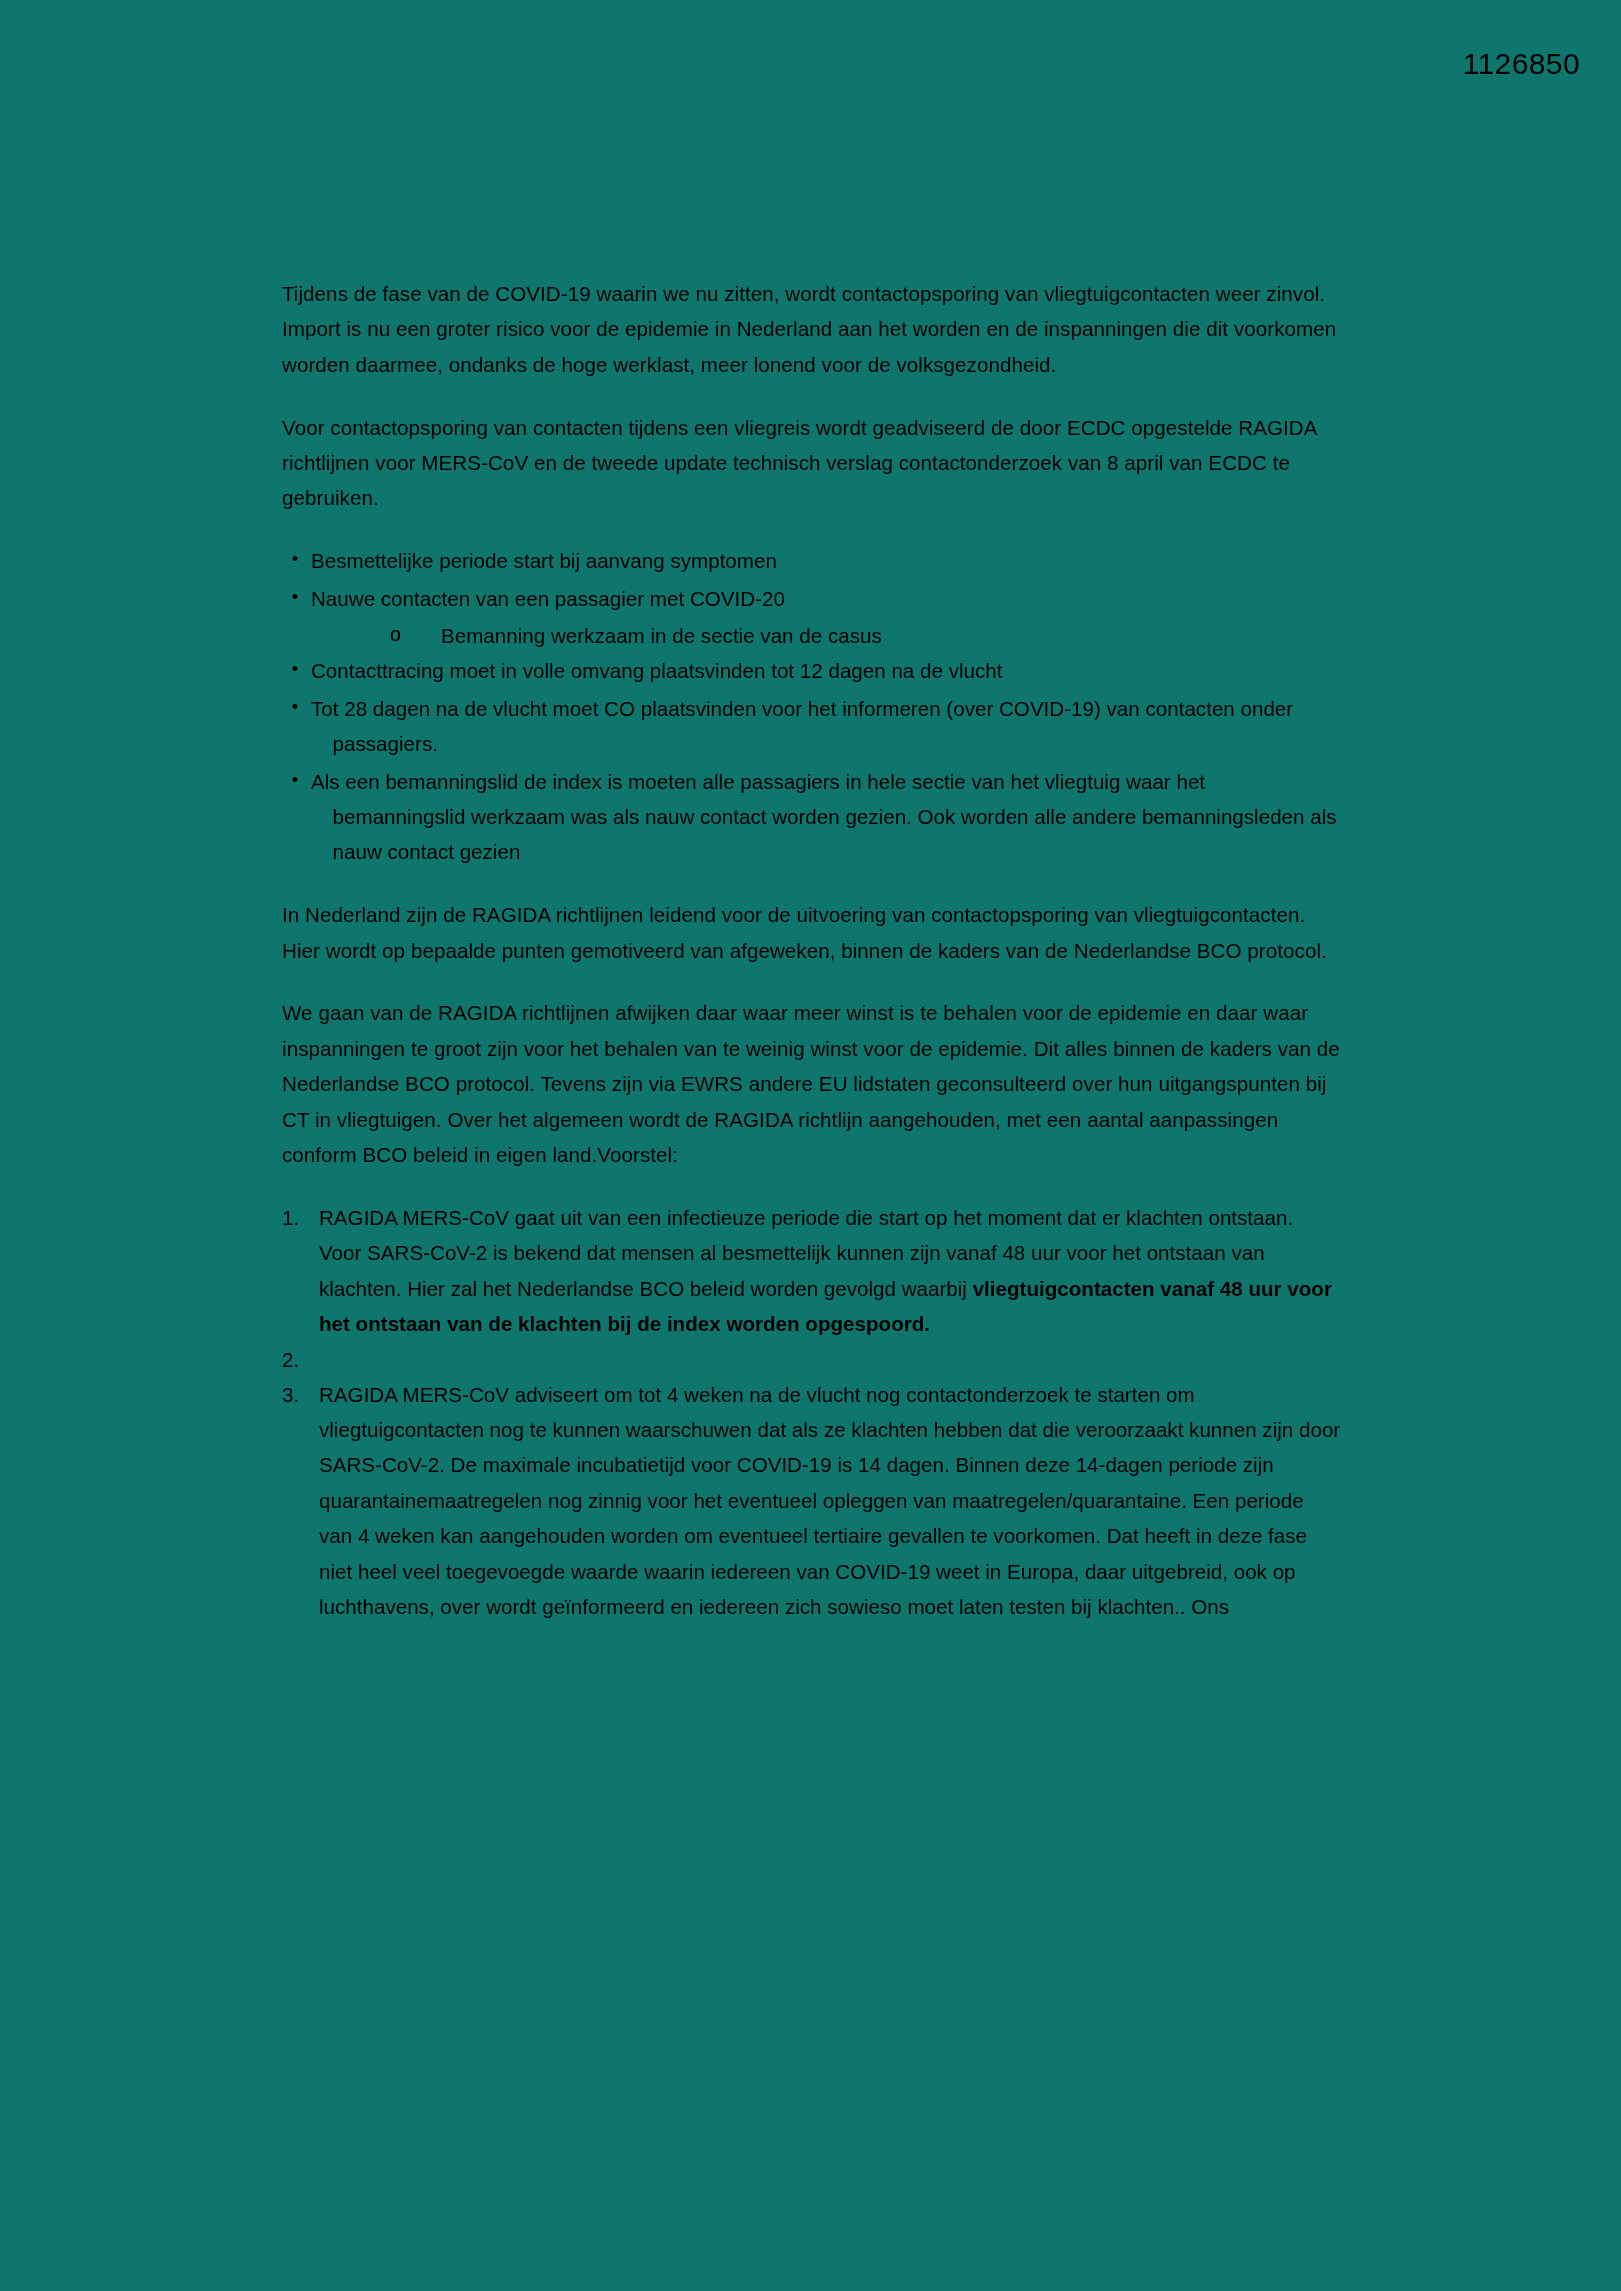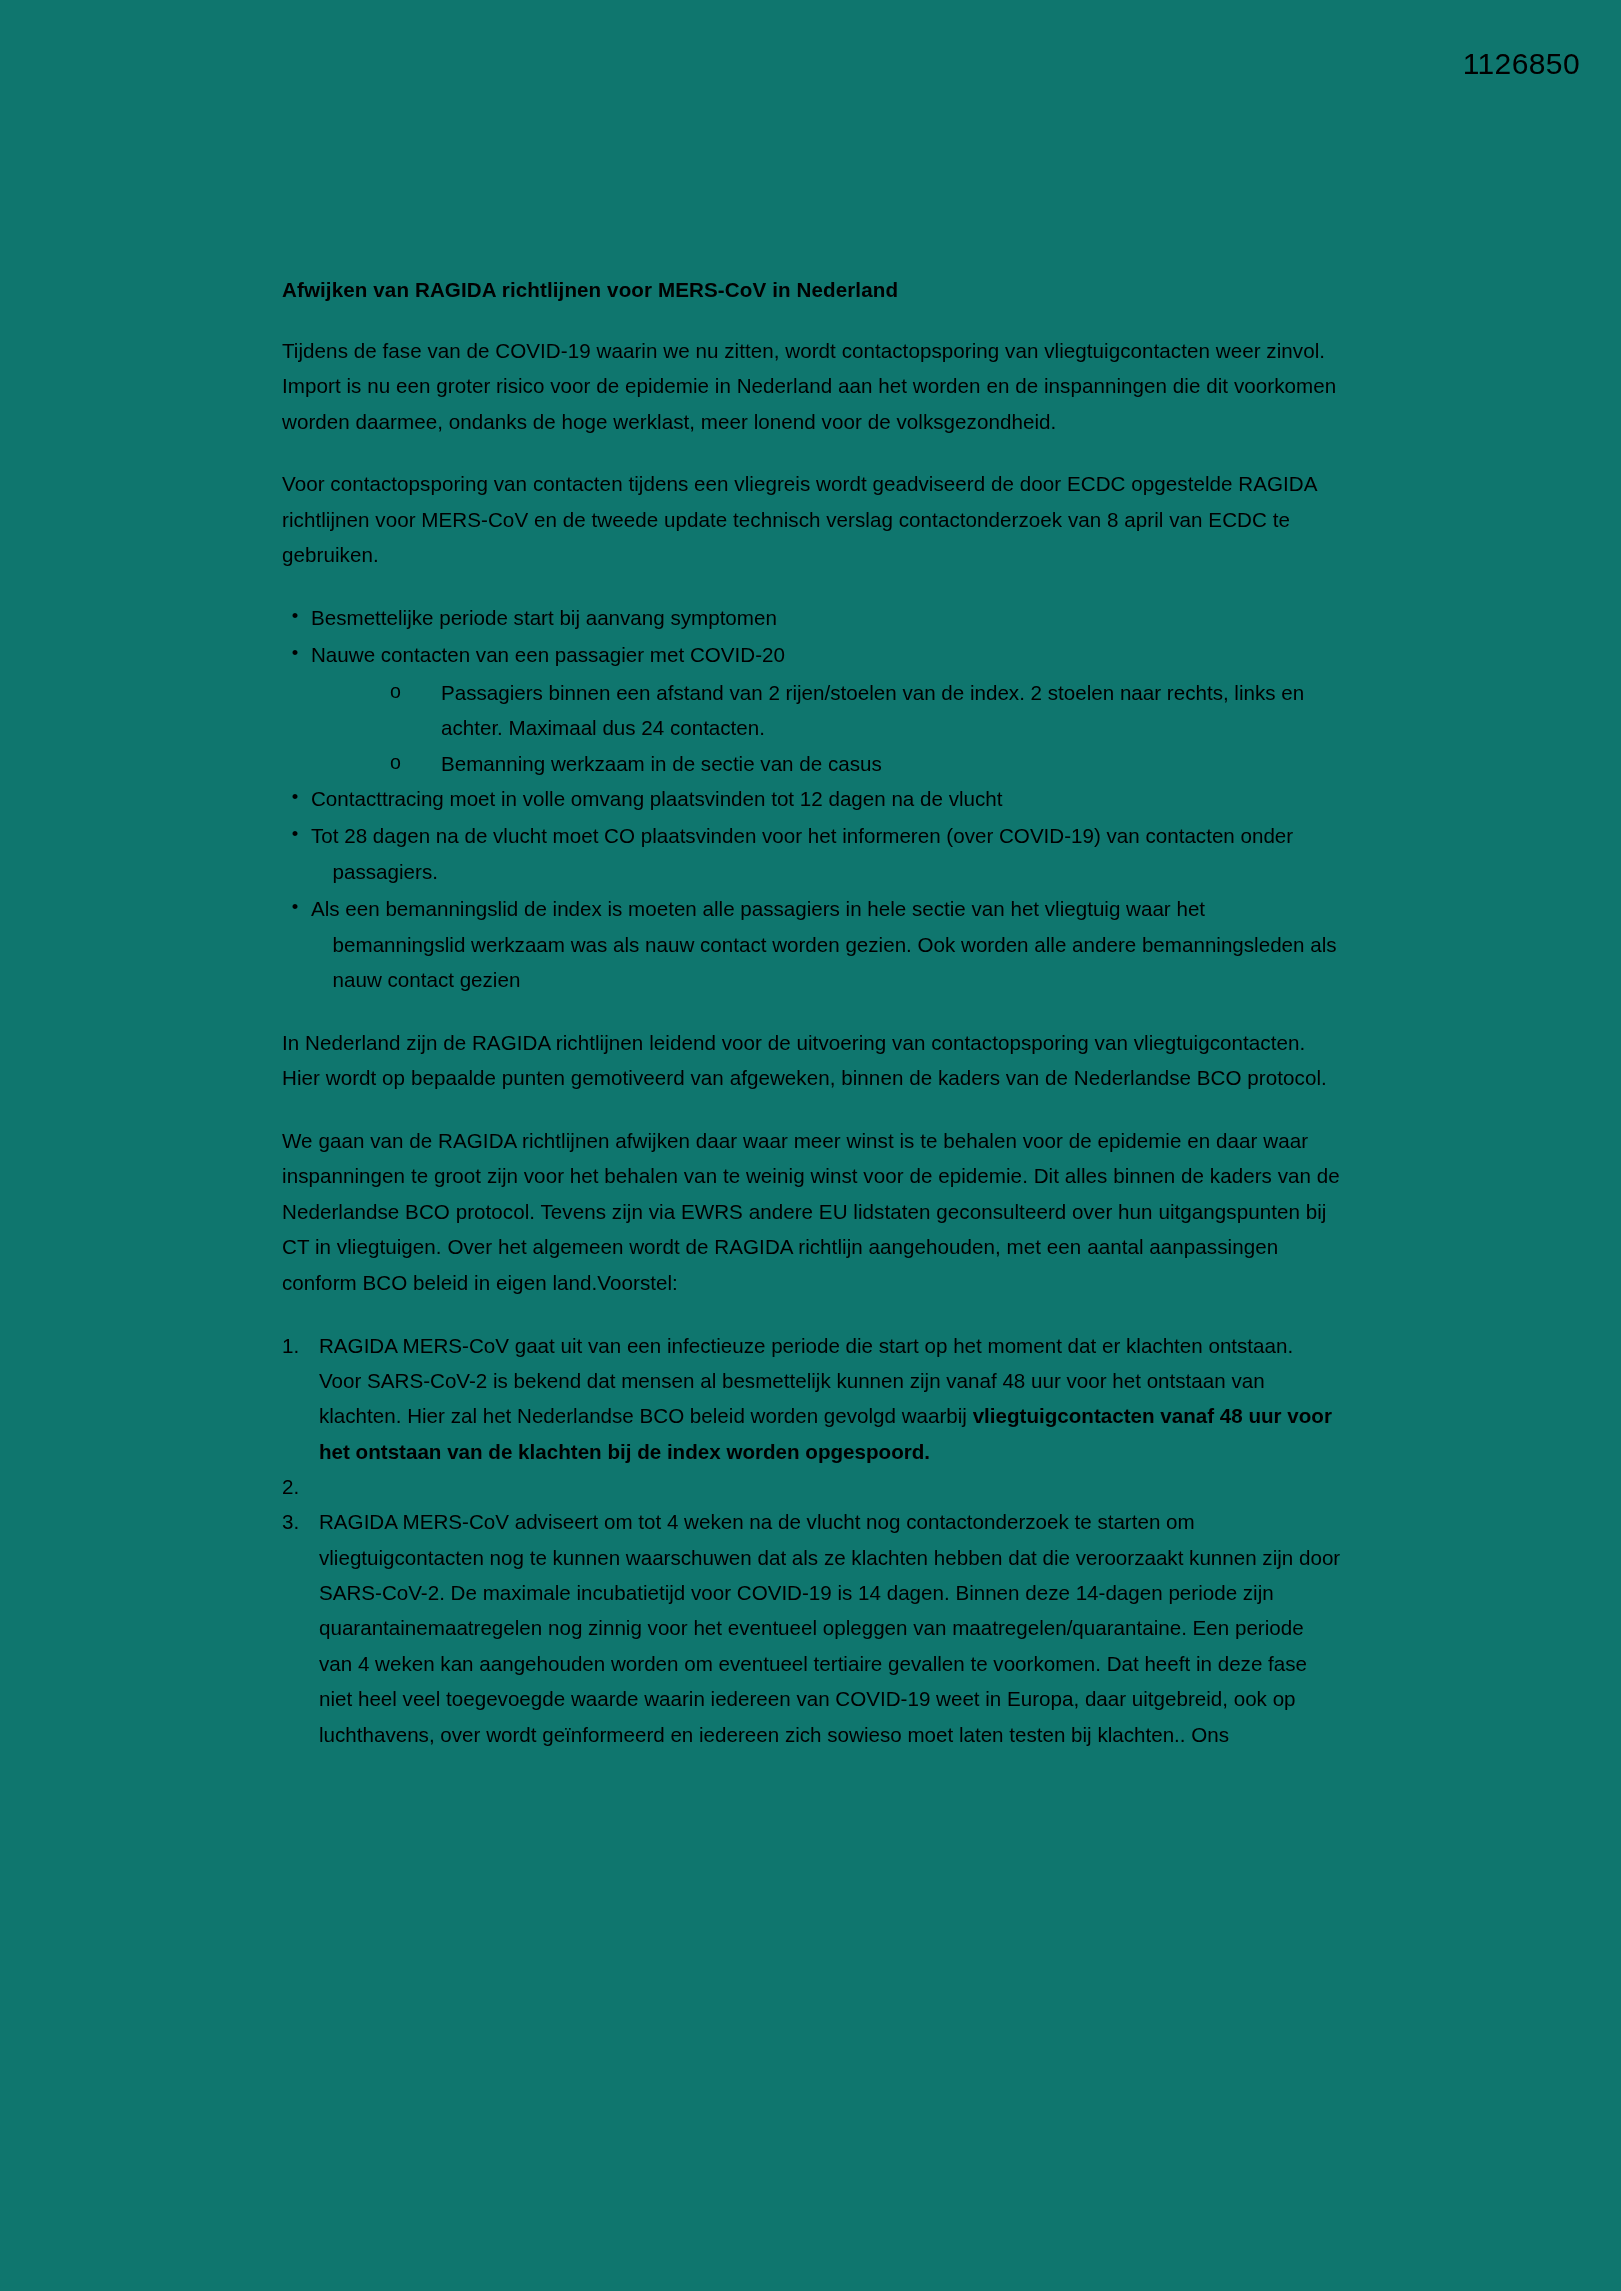--- a/index.html
+++ b/index.html
@@ -154,21 +154,20 @@
 </style>
 </head>
 <body>
 
 <div class="page">
 
   <div class="doc-number">1126850</div>
 
   <div class="body-col">
 
-    <h1 class="doc-title">Afwijken van RAGIDA richtlijnen voor MERS-CoV in Nederland</h1>
 
 
     <p class="para">Tijdens de fase van de COVID-19 waarin we nu zitten, wordt contactopsporing van vliegtuigcontacten weer zinvol. Import is nu een groter risico voor de epidemie in Nederland aan het worden en de inspanningen die dit voorkomen worden daarmee, ondanks de hoge werklast, meer lonend voor de volksgezondheid.</p>
 
     <p class="para">Voor contactopsporing van contacten tijdens een vliegreis wordt geadviseerd de door ECDC opgestelde RAGIDA richtlijnen voor MERS-CoV en de tweede update technisch verslag contactonderzoek van 8 april van ECDC te gebruiken.</p>
 
 
     <ul class="bullets">
 
       <li>
@@ -177,21 +176,20 @@
       </li>
 
       <li>
         <span class="bullet-dot">•</span>
         <span class="li-text">Nauwe contacten van een passagier met COVID-20</span>
       </li>
 
       <ul class="sublist">
         <li>
           <span class="sub-marker">o</span>
-          <span class="li-text">Passagiers binnen een afstand van 2 rijen/stoelen van de index. 2 stoelen naar rechts, links en achter. Maximaal dus 24 contacten.</span>
         </li>
         <li>
           <span class="sub-marker">o</span>
           <span class="li-text">Bemanning werkzaam in de sectie van de casus</span>
         </li>
       </ul>
 
       <li>
         <span class="bullet-dot">•</span>
         <span class="li-text">Contacttracing moet in volle omvang plaatsvinden tot 12 dagen na de vlucht</span>

